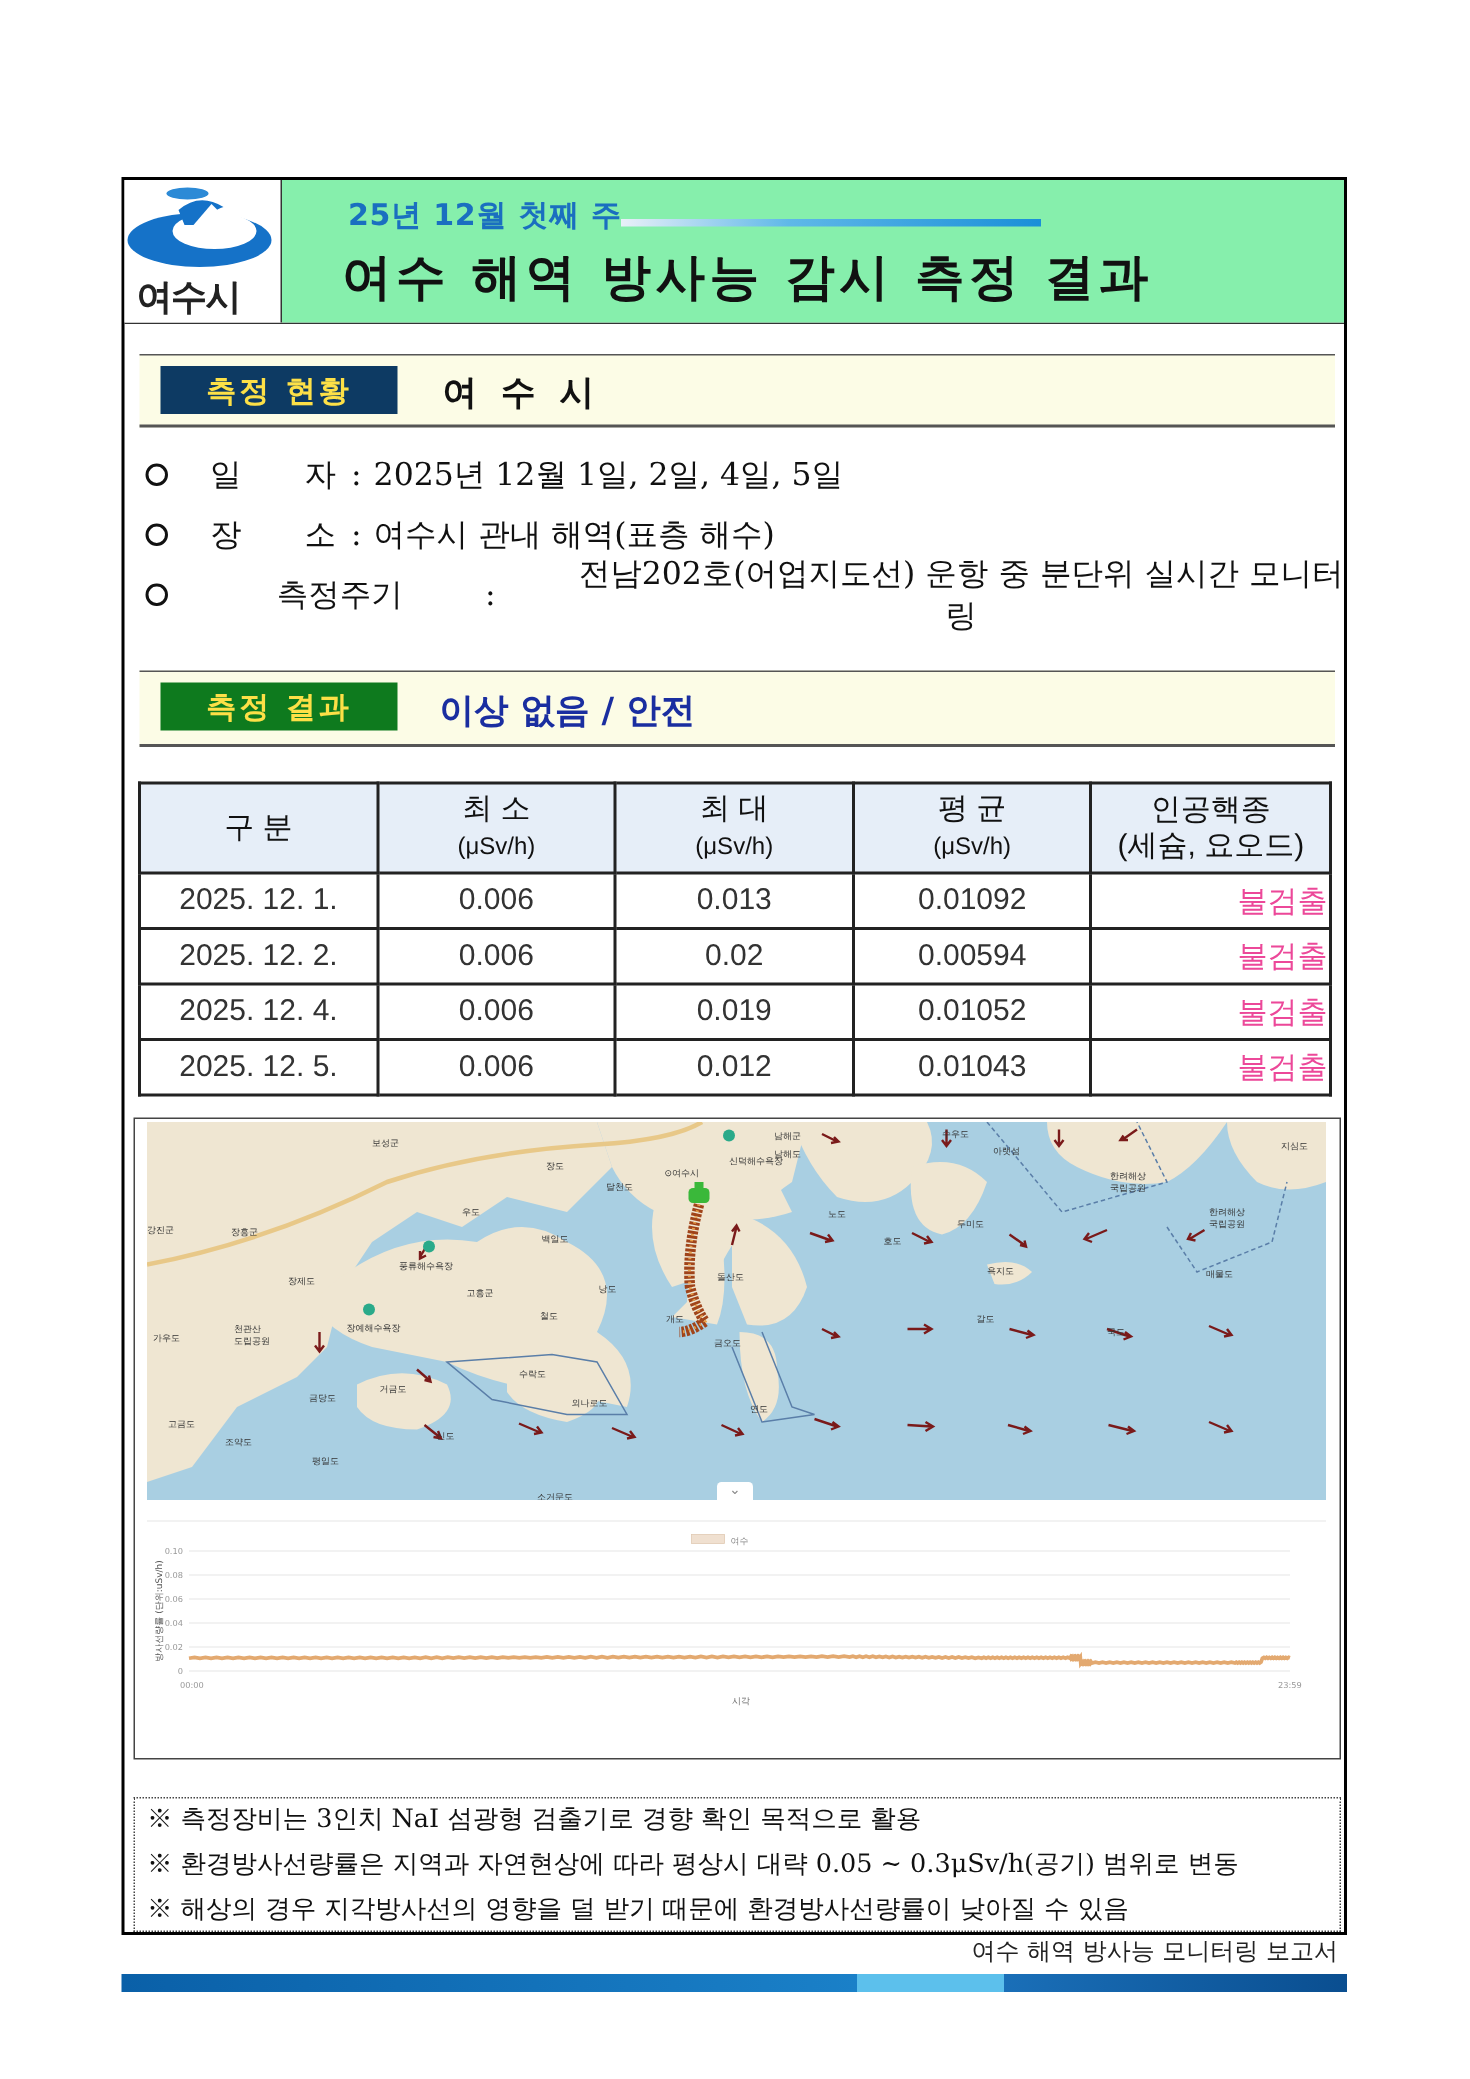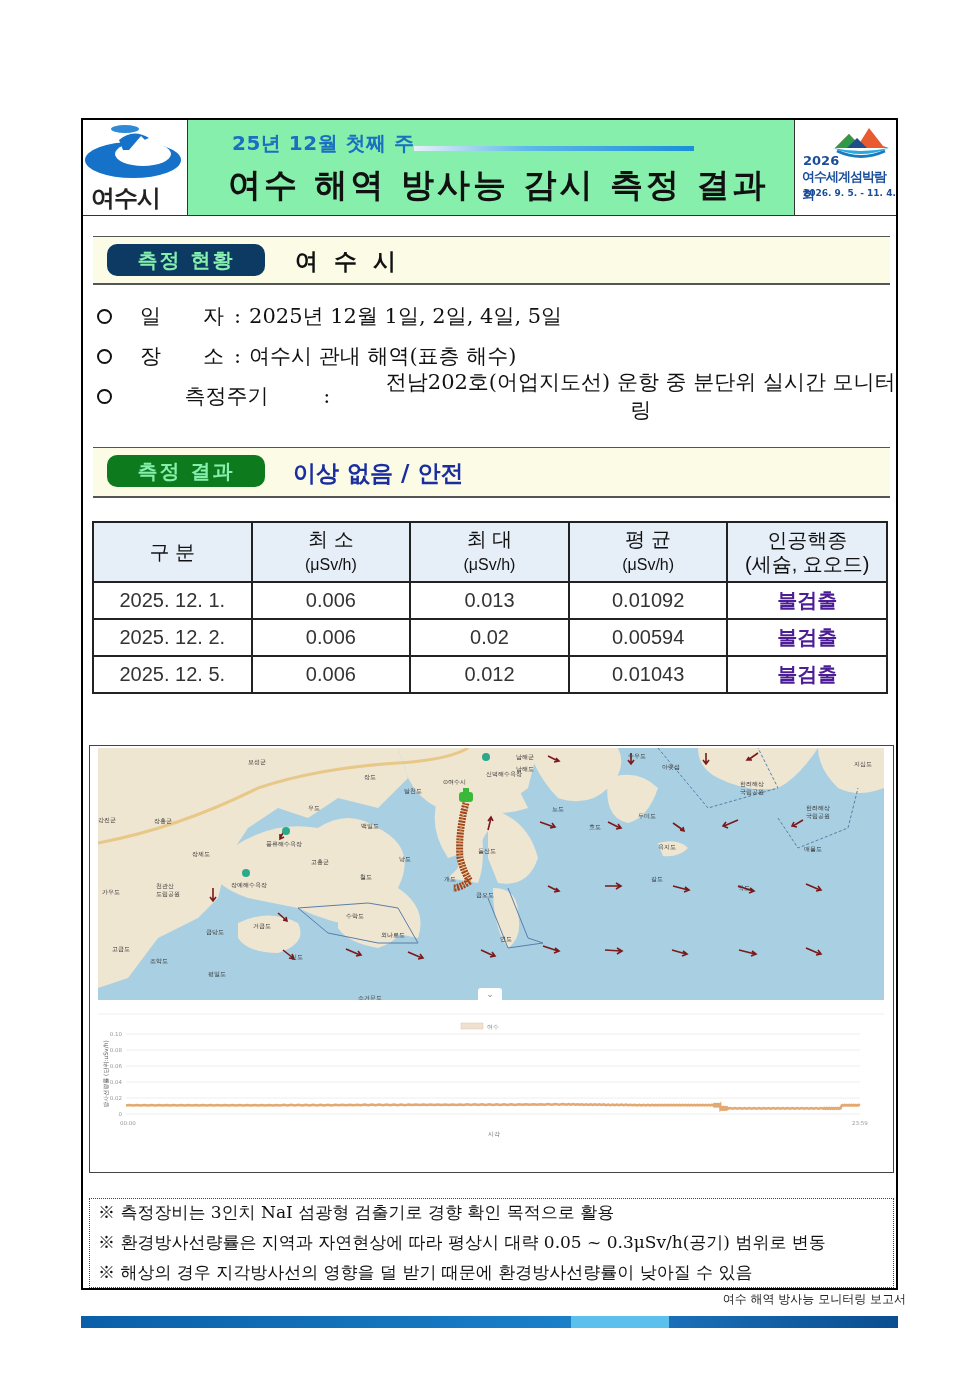--- a/index.html
+++ b/index.html
@@ -12,42 +12,42 @@
   .hdr-right{width:101px;border-left:1px solid #333;position:relative;background:#fff;}
   .sub-title{position:absolute;left:44px;top:10px;font-size:20px;color:#1a6fc0;font-weight:bold;letter-spacing:0.5px;}
   .sub-bar{position:absolute;left:226px;top:26px;width:280px;height:5px;background:linear-gradient(90deg,#e9f0f8,#5fb8e8 40%,#1a8fd8);}
   .main-title{position:absolute;left:40px;top:43px;font-size:33px;font-weight:bold;letter-spacing:3px;color:#111;}
   .logo-text{position:absolute;left:8px;top:62px;font-size:24px;font-weight:bold;color:#222;letter-spacing:-1px;}
   .expo-year{position:absolute;left:8px;top:33px;font-size:13px;font-weight:bold;color:#1a4e9a;}
   .expo-name{position:absolute;left:7px;top:48px;font-size:13px;font-weight:bold;color:#1a4e9a;letter-spacing:-1px;}
   .expo-date{position:absolute;left:8px;top:68px;font-size:9px;color:#1a4e9a;font-weight:bold;}
   
   .sec{position:absolute;left:10px;width:797px;border-top:1px solid #555;border-bottom:2px solid #555;background:#fcfce6;}
-  .sec-label{position:absolute;left:14px;top:7px;height:32px;color:#86efac;font-weight:bold;font-size:20px;letter-spacing:2px;line-height:32px;text-align:center;border-radius:10px;}
+  .sec-label{position:absolute;left:14px;top:7px;height:32px;color:#fde047;font-weight:bold;font-size:20px;letter-spacing:2px;line-height:32px;text-align:center;}
   .sec-value{position:absolute;top:9px;font-size:23px;font-weight:bold;}
   
   .item{position:absolute;left:14px;font-family:"DejaVu Serif","Liberation Serif",serif;font-size:21px;display:flex;align-items:center;text-align:center;}
   .item .circ{width:15px;height:15px;border:2px solid #111;border-radius:50%;margin-right:14px;box-sizing:border-box;}
   .item .lbl{display:inline-block;width:112px;letter-spacing:0;}
   .item .colon{margin:0 8px 0 -4px;}
   
   table.res{position:absolute;left:9px;top:401px;width:796px;border-collapse:collapse;font-family:"Liberation Sans","DejaVu Sans",sans-serif;}
   table.res th,table.res td{border:2px solid #222;text-align:center;}
   table.res th{background:#e6eef8;height:56px;font-weight:normal;font-size:20px;line-height:24px;}
   table.res th small{font-size:16px;}
   table.res td{height:33px;font-size:20px;color:#333;}
-  table.res td.nd{color:#4c1d95;font-weight:bold;}
+  table.res td.nd{color:#ec4899;font-weight:normal;text-align:right;}
   
   .figbox{position:absolute;left:6px;top:625px;width:803px;height:426px;border:1px solid #444;background:#fff;}
   .map{position:absolute;left:8px;top:2px;width:786px;height:252px;overflow:hidden;background:#a8cde0;}
   .chart{position:absolute;left:8px;top:262px;width:786px;height:158px;background:#fff;}
   
   .notes{position:absolute;left:6px;top:1078px;width:803px;height:88px;border:1px dotted #444;font-family:"DejaVu Serif","Liberation Serif",serif;font-size:17px;}
   .note{position:absolute;left:8px;}
-  .footer-text{position:absolute;right:74px;top:1291px;font-size:12px;color:#222;}
+  .footer-text{position:absolute;right:88px;top:1291px;font-size:16px;color:#222;}
   .footer-bar{position:absolute;left:81px;top:1316px;width:817px;height:12px;background:linear-gradient(90deg,#0a60a8,#1a80c8 60%,#5cc0ec 60%,#5cc0ec 72%,#1a6fb8 72%,#0a4e90);}
 </style>
 </head>
 <body>
 
 <div class="page">
 
   <div class="hdr">
     <div class="hdr-logo">
       <svg width="104" height="62" viewBox="0 0 104 62">
@@ -57,32 +57,20 @@
         <path d="M36 20 Q50 8 66 18 Q58 20 55 30 L40 30 Z" fill="#1572c8"></path>
         <path d="M46 30 L58 16 L72 30 Z" fill="#fff"></path>
       </svg>
       <div class="logo-text">여수시</div>
     </div>
     <div class="hdr-mid">
       <div class="sub-title">25년 12월 첫째 주</div>
       <div class="sub-bar"></div>
       <div class="main-title">여수 해역 방사능 감시 측정 결과</div>
     </div>
-    <div class="hdr-right">
-      <svg width="60" height="34" viewBox="0 0 60 34" style="position:absolute;left:36px;top:6px;">
-        <path d="M4 22 L18 8 L28 18 L38 2 L52 20 L58 22 Z" fill="#e85a30"></path>
-        <path d="M4 22 L18 8 L30 22 Z" fill="#2e9a48"></path>
-        <path d="M16 22 L26 12 L36 22 Z" fill="#1f4e8a"></path>
-        <path d="M2 22 Q30 34 58 22 Q30 28 2 22 Z" fill="#2aa8dc"></path>
-        <path d="M6 25 Q30 36 54 25" stroke="#1a7abf" stroke-width="3" fill="none"></path>
-      </svg>
-      <div class="expo-year">2026</div>
-      <div class="expo-name">여수세계섬박람회</div>
-      <div class="expo-date">2026. 9. 5. - 11. 4.</div>
-    </div>
   </div>
 
   <div class="sec" style="top:116px;height:46px;">
     <div class="sec-label" style="width:158px;background:#0d3a63;">측정 현황</div>
     <div class="sec-value" style="left:202px;color:#111;letter-spacing:4px;">여 수 시</div>
   </div>
 
   <div class="item" style="top:182px;">
     <span class="circ"></span>
     <span class="lbl">일　　자</span>
@@ -130,20 +118,27 @@
         <td>0.006</td>
         <td>0.013</td>
         <td>0.01092</td>
         <td class="nd">불검출</td>
       </tr>
       <tr>
         <td>2025. 12. 2.</td>
         <td>0.006</td>
         <td>0.02</td>
         <td>0.00594</td>
+        <td class="nd">불검출</td>
+      </tr>
+      <tr>
+        <td>2025. 12. 4.</td>
+        <td>0.006</td>
+        <td>0.019</td>
+        <td>0.01052</td>
         <td class="nd">불검출</td>
       </tr>
       <tr>
         <td>2025. 12. 5.</td>
         <td>0.006</td>
         <td>0.012</td>
         <td>0.01043</td>
         <td class="nd">불검출</td>
       </tr>
     </tbody>

